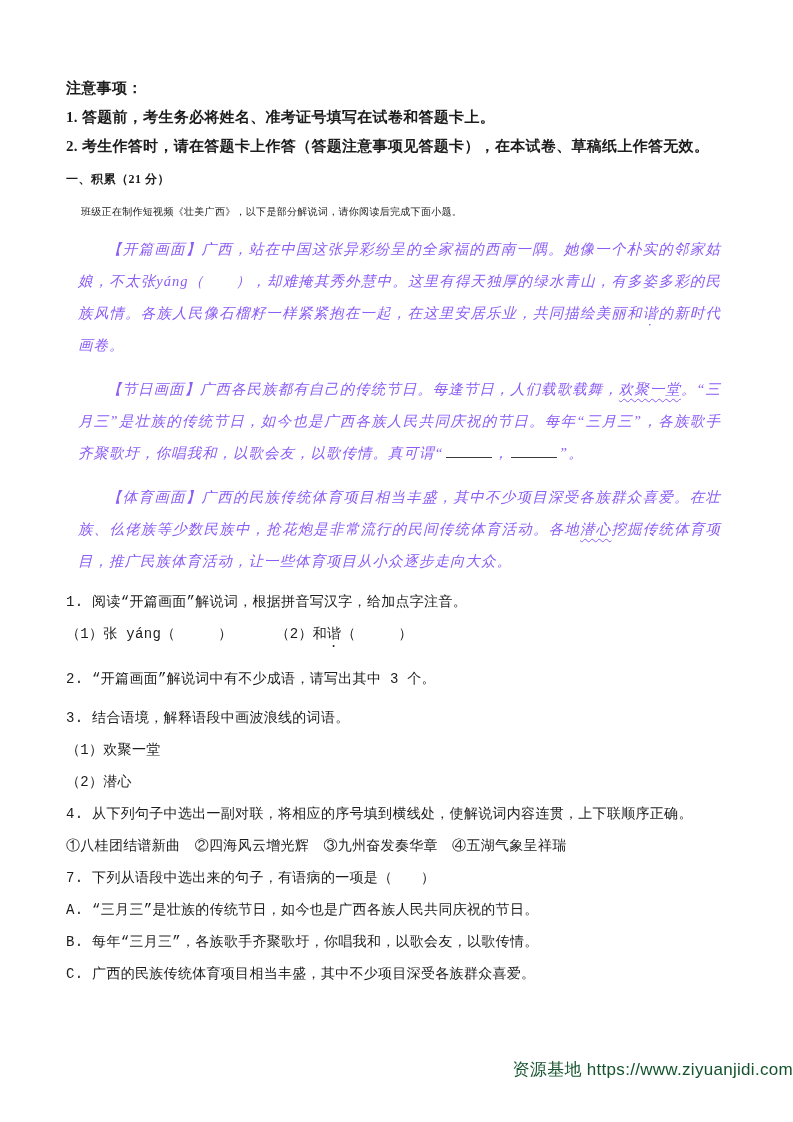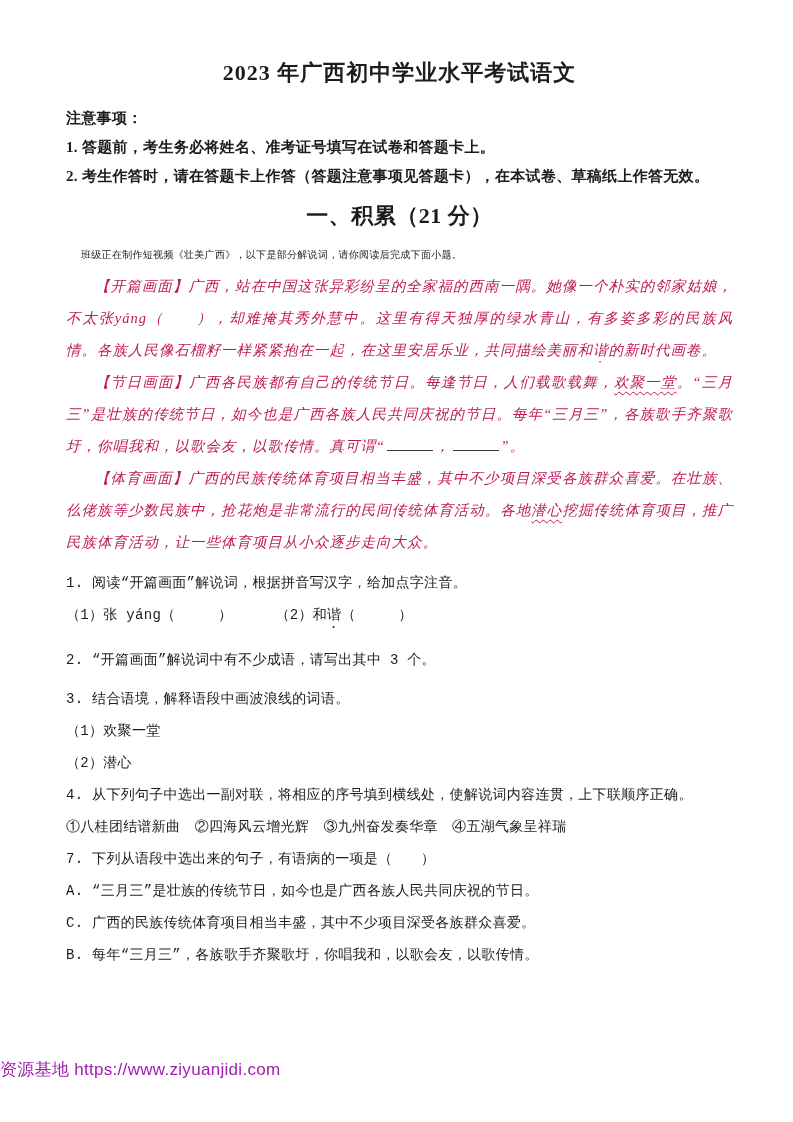--- a/index.html
+++ b/index.html
@@ -20,29 +20,29 @@
   .subtitle{
     font-size:15px;font-weight:700;text-align:center;
     margin-top:13px;letter-spacing:.5px;
   }
   .notice{margin-top:20px;}
   .notice p{
     font-size:15px;font-weight:700;line-height:21px;
     margin:0 0 8px 0;letter-spacing:.3px;
   }
   .sec-heading{
-    font-size:22px;font-weight:700;margin:14px 0 0 0;letter-spacing:.5px;text-align:center;
+    font-size:12px;font-weight:700;margin:14px 0 0 0;letter-spacing:.5px;
   }
   .intro{
     font-size:10px;margin:14px 0 0 15px;line-height:19px;letter-spacing:.3px;
   }
   .narr{
     font-size:14.5px;font-style:italic;line-height:32px;
-    text-align:justify;text-indent:2em;margin:0;letter-spacing:1px;
-    color:#be185d;
+    text-align:justify;text-indent:2em;margin:12px;letter-spacing:1px;
+    color:#8b5cf6;
   }
   .narr-wrap{margin-top:6px;}
   .questions{margin-top:16px;}
   .questions p{
     font-size:14px;line-height:19px;margin:0 0 13px 0;letter-spacing:.3px;font-family:Liberation Mono, monospace;
   }
   .q-gap{margin-bottom:20px !important;}
   .wavy{
     text-decoration:underline;
     text-decoration-style:wavy;
@@ -54,31 +54,30 @@
     -webkit-text-emphasis-position:under left;
     text-emphasis:filled dot;
     text-emphasis-position:under left;
   }
   .blank{
     display:inline-block;width:46px;height:14px;
     border-bottom:1px solid #3a3a3a;margin:0 2px;
   }
   .footer{
     position:absolute;top:1058px;left:0;width:100%;
-    text-align:left;color:#a21caf;font-size:17px;
+    text-align:right;color:#14532d;font-size:17px;
     font-family:"Liberation Sans","DejaVu Sans",sans-serif;
     letter-spacing:.3px;
   }
 </style>
 </head>
 <body>
 
 <div class="page">
 
-  <h1 class="title">2023 年广西初中学业水平考试语文</h1>
 
   <div class="notice">
     <p>注意事项：</p>
     <p>1. 答题前，考生务必将姓名、准考证号填写在试卷和答题卡上。</p>
     <p>2. 考生作答时，请在答题卡上作答（答题注意事项见答题卡），在本试卷、草稿纸上作答无效。</p>
   </div>
 
   <h2 class="sec-heading">一、积累（21 分）</h2>
   <p class="intro">班级正在制作短视频《壮美广西》，以下是部分解说词，请你阅读后完成下面小题。</p>
 
@@ -98,19 +97,19 @@
 
     <p>3. 结合语境，解释语段中画波浪线的词语。</p>
     <p>（1）欢聚一堂</p>
     <p>（2）潜心</p>
 
     <p>4. 从下列句子中选出一副对联，将相应的序号填到横线处，使解说词内容连贯，上下联顺序正确。</p>
     <p>①八桂团结谱新曲　②四海风云增光辉　③九州奋发奏华章　④五湖气象呈祥瑞</p>
 
     <p>7. 下列从语段中选出来的句子，有语病的一项是（　　）</p>
     <p>A. “三月三”是壮族的传统节日，如今也是广西各族人民共同庆祝的节日。</p>
+    <p>B. 每年“三月三”，各族歌手齐聚歌圩，你唱我和，以歌会友，以歌传情。</p>
     <p>C. 广西的民族传统体育项目相当丰盛，其中不少项目深受各族群众喜爱。</p>
-    <p>B. 每年“三月三”，各族歌手齐聚歌圩，你唱我和，以歌会友，以歌传情。</p>
   </div>
 
   <div class="footer">资源基地 https://www.ziyuanjidi.com</div>
 
 </div>
 
 </body></html>

